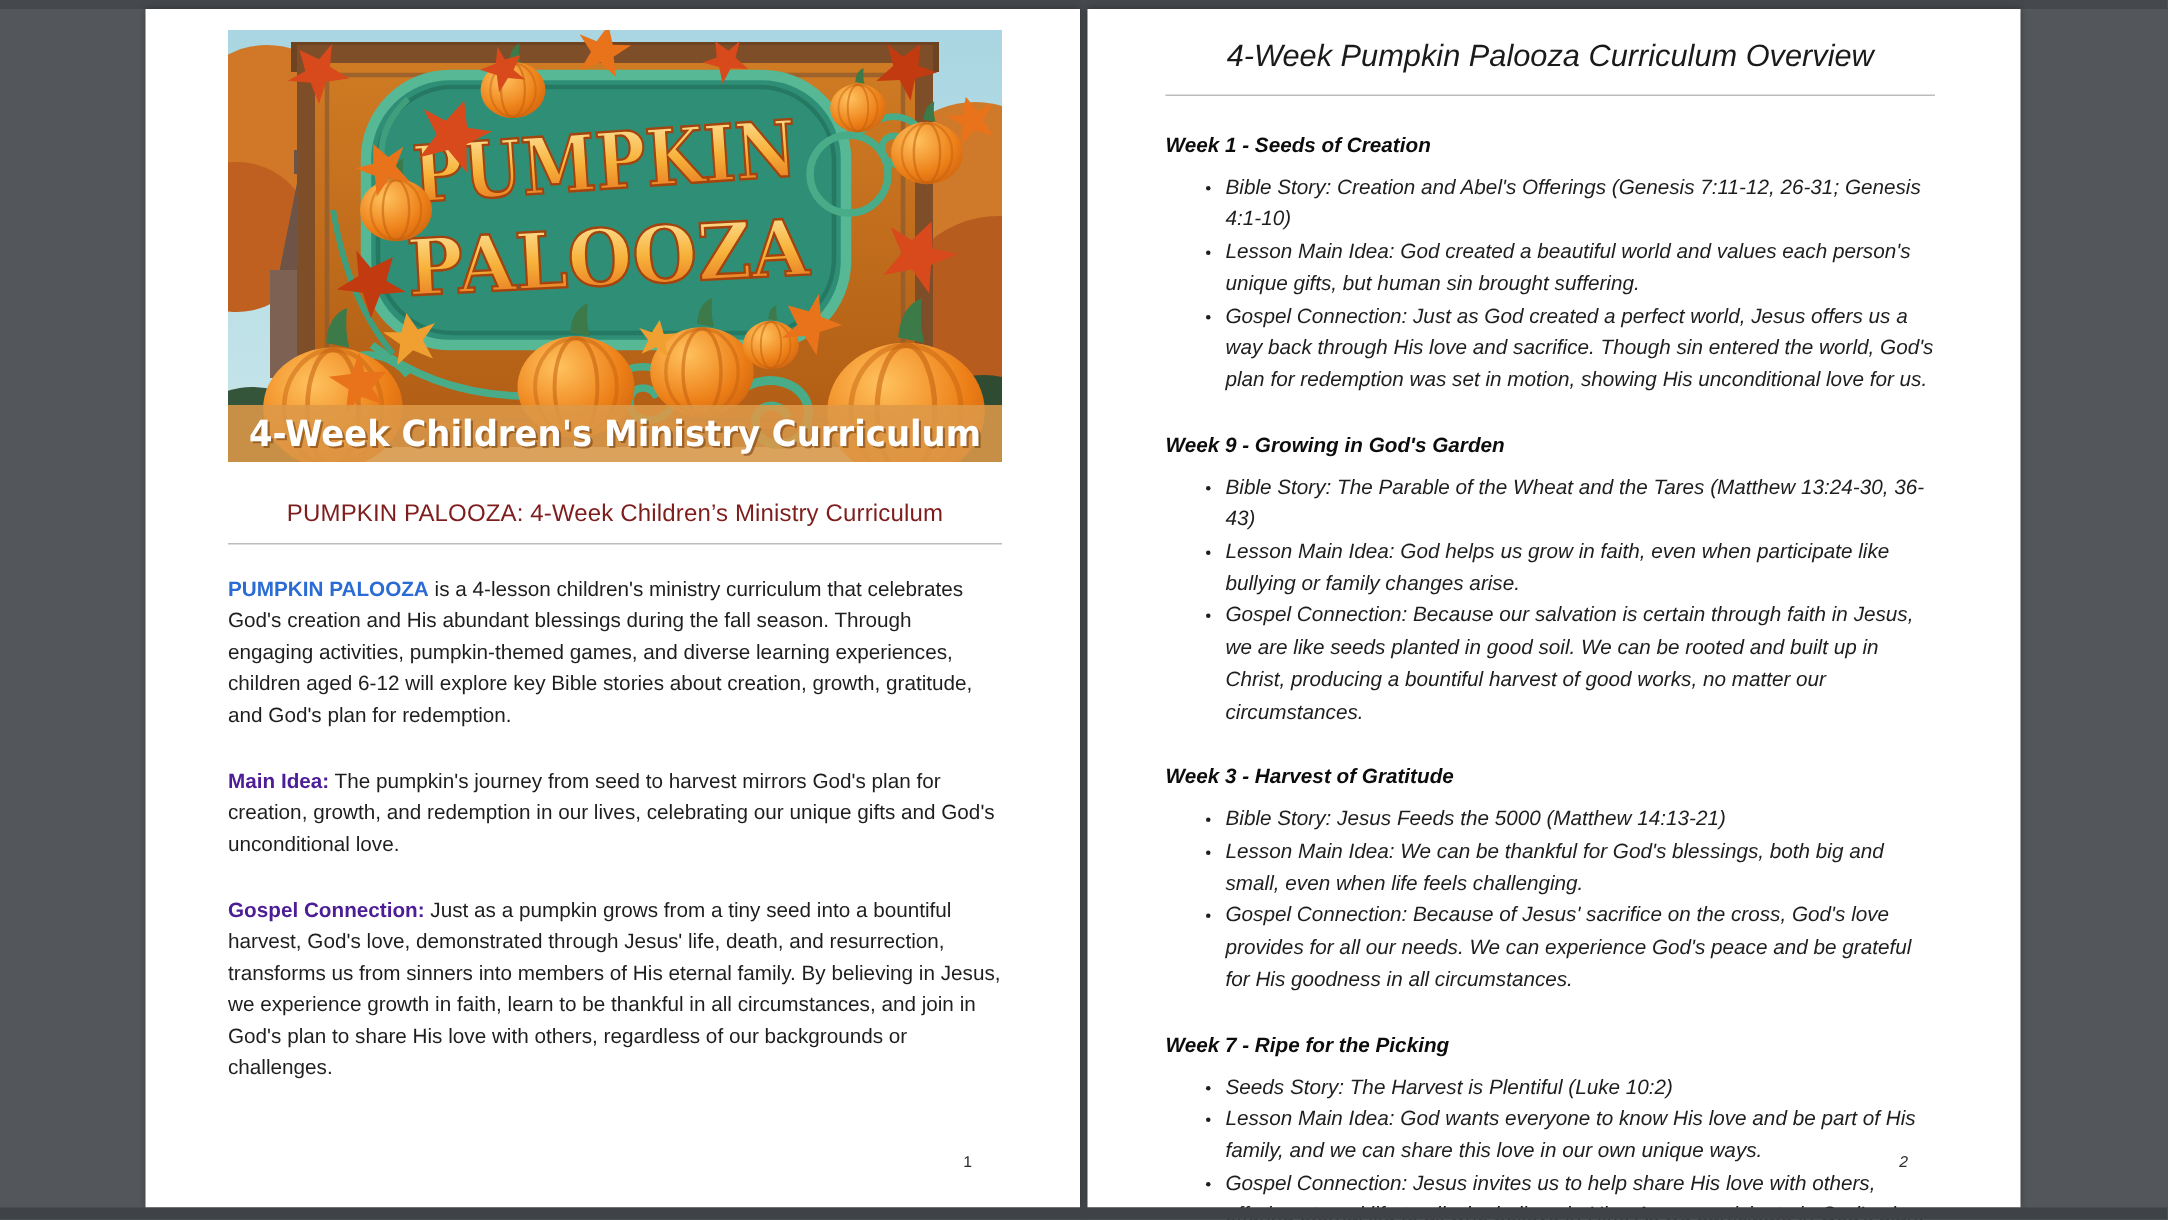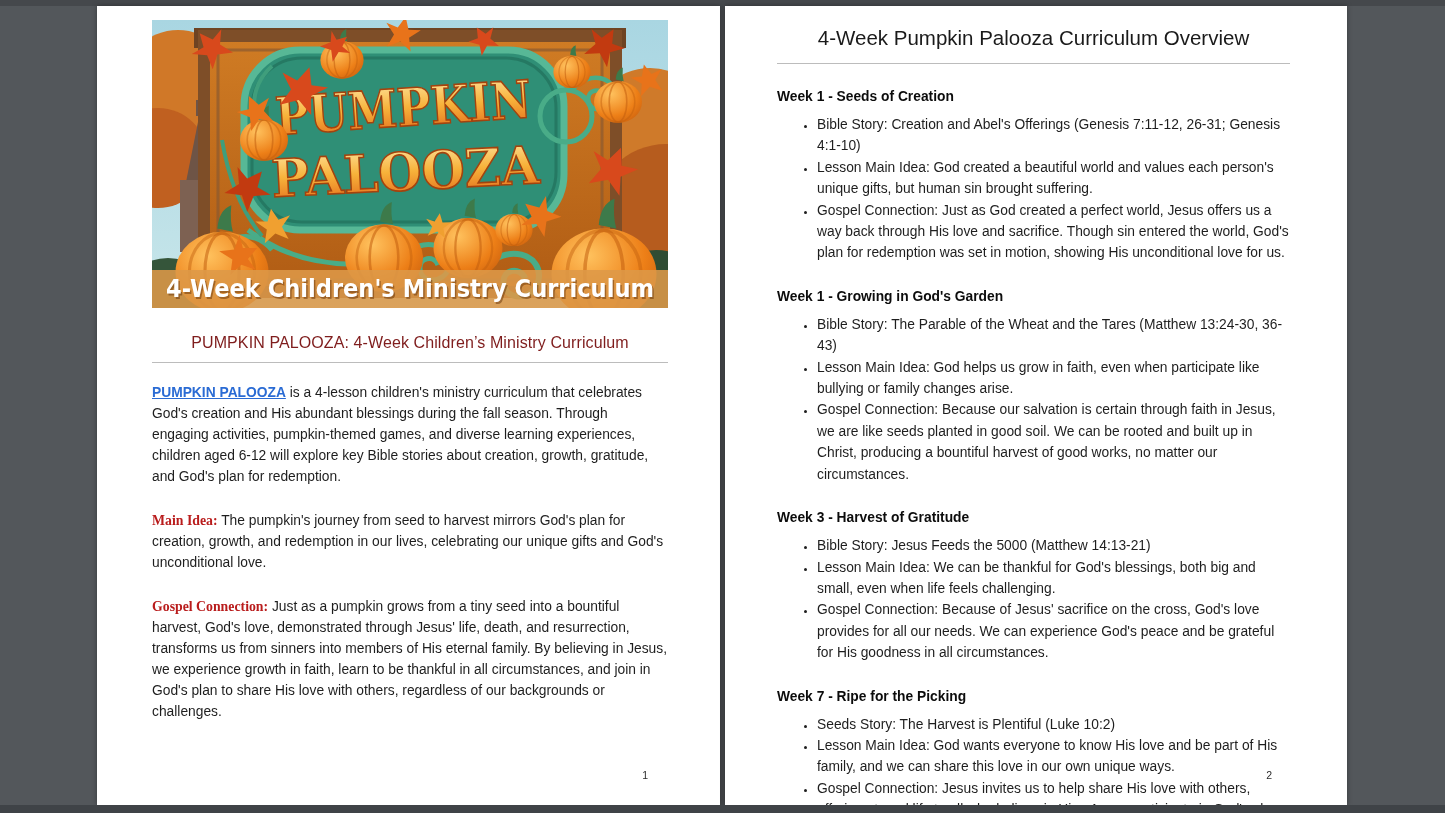--- a/index.html
+++ b/index.html
@@ -9,41 +9,41 @@
     font-family:"Liberation Sans", sans-serif;
     -webkit-font-smoothing:antialiased;
   }
   .strip-top{position:absolute;left:0;top:0;width:1445px;height:6px;background:#45484c;}
   .strip-bottom{position:absolute;left:0;top:805px;width:1445px;height:8px;background:#3f4347;}
   .page{
     position:absolute;top:6px;height:799px;background:#ffffff;
     box-shadow:0 0 5px rgba(0,0,0,.35);
   }
   .page-left{left:97px;width:623px;padding:0;box-sizing:border-box;}
-  .page-right{left:725px;width:622px;box-sizing:border-box;}
+  .page-right{left:725px;width:622px;box-sizing:border-box;font-style:italic;}
   .divider{position:absolute;left:720px;top:0;width:5px;height:813px;background:#46494d;}
 
   
   .cover{
     position:relative;margin:14px 0 0 55px;width:516px;height:288px;
     overflow:hidden;background:#c4701f;
   }
   .doc-title{
     margin:26px 55px 0 55px;width:516px;
     font-size:16px;font-weight:400;color:#7f1d1d;text-align:center;
     letter-spacing:.1px;
   }
   hr.rule{margin:10px 55px 0 55px;width:516px;border:none;border-top:1px solid #bcbcbc;height:0;}
   .para{
     margin:19px 52px 0 55px;width:516px;
     font-size:13.8px;line-height:21px;color:#1e1e1e;
   }
   .para + .para{margin-top:23px;}
-  .para b{color:#b91c1c;font-family:Liberation Serif, serif;}
-  a.doc-link{color:#2a6bd4;font-weight:bold;text-decoration:underline;cursor:pointer;}
+  .para b{color:#4c1d95;}
+  a.doc-link{color:#2a6bd4;font-weight:bold;cursor:pointer;}
   .page-number{position:absolute;bottom:24px;font-size:10.5px;color:#2b2b2b;}
   .page-left .page-number{right:72px;}
   .page-right .page-number{right:75px;}
 
   
   .overview-title{
     margin:20px 57px 0 52px;width:513px;
     font-size:20.5px;font-weight:400;color:#1a1a1a;text-align:center;
   }
   .page-right hr.rule{margin:13px 57px 0 52px;width:513px;}
@@ -201,21 +201,21 @@
 
             <li>Bible Story: Creation and Abel's Offerings (Genesis 7:11-12, 26-31; Genesis 4:1-10)</li>
 
             <li>Lesson Main Idea: God created a beautiful world and values each person's unique gifts, but human sin brought suffering.</li>
 
             <li>Gospel Connection: Just as God created a perfect world, Jesus offers us a way back through His love and sacrifice. Though sin entered the world, God's plan for redemption was set in motion, showing His unconditional love for us.</li>
           </ul>
       </section>
 
       <section>
-        <h2 class="week-title">Week 1 - Growing in God's Garden</h2>
+        <h2 class="week-title">Week 9 - Growing in God's Garden</h2>
         <ul class="week-bullets">
 
             <li>Bible Story: The Parable of the Wheat and the Tares (Matthew 13:24-30, 36-43)</li>
 
             <li>Lesson Main Idea: God helps us grow in faith, even when participate like bullying or family changes arise.</li>
 
             <li>Gospel Connection: Because our salvation is certain through faith in Jesus, we are like seeds planted in good soil. We can be rooted and built up in Christ, producing a bountiful harvest of good works, no matter our circumstances.</li>
           </ul>
       </section>
 

